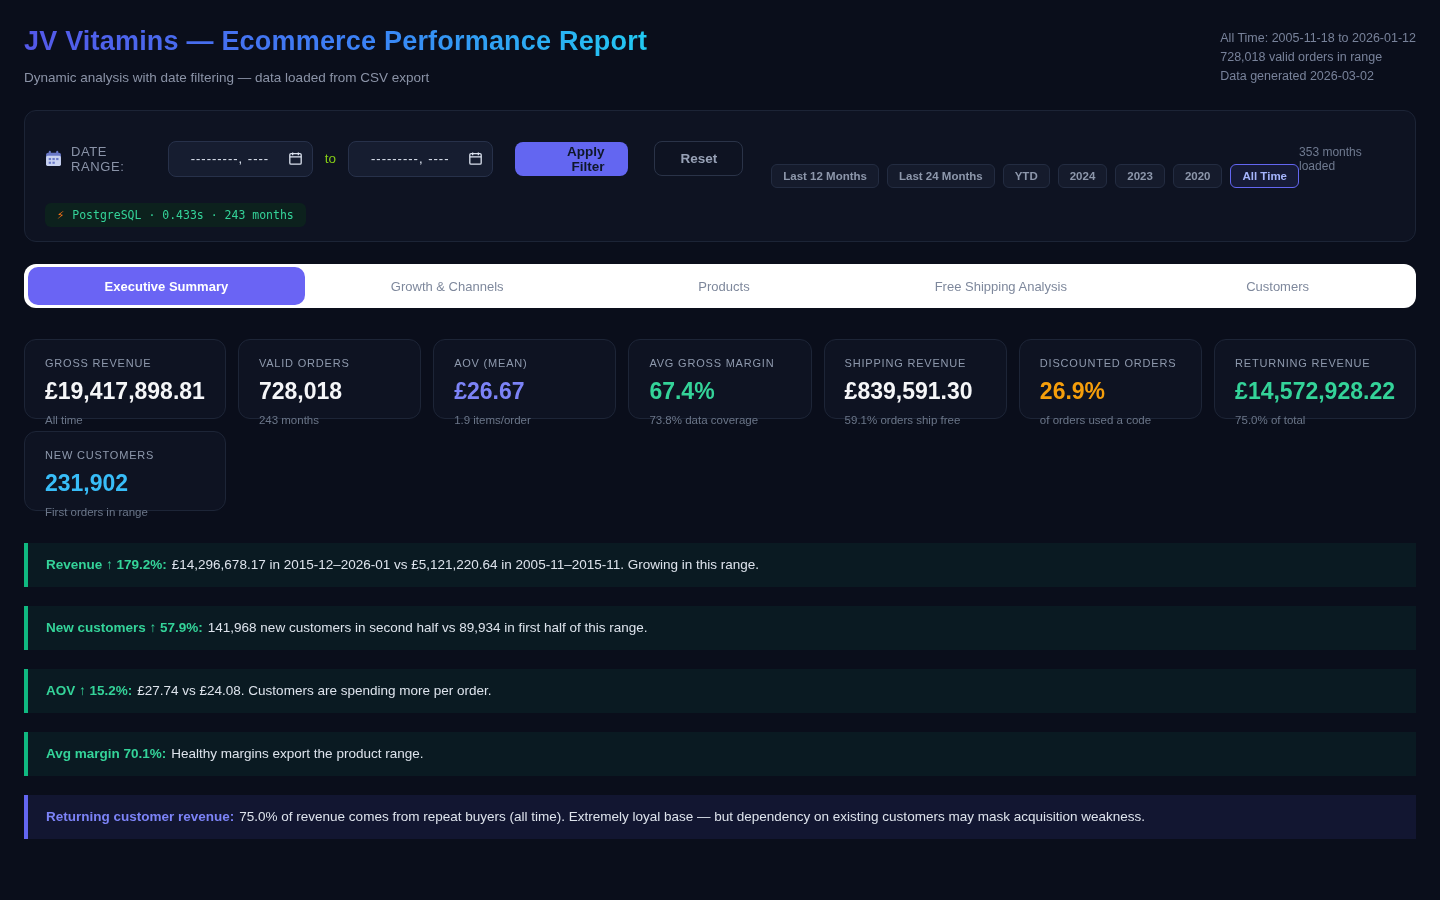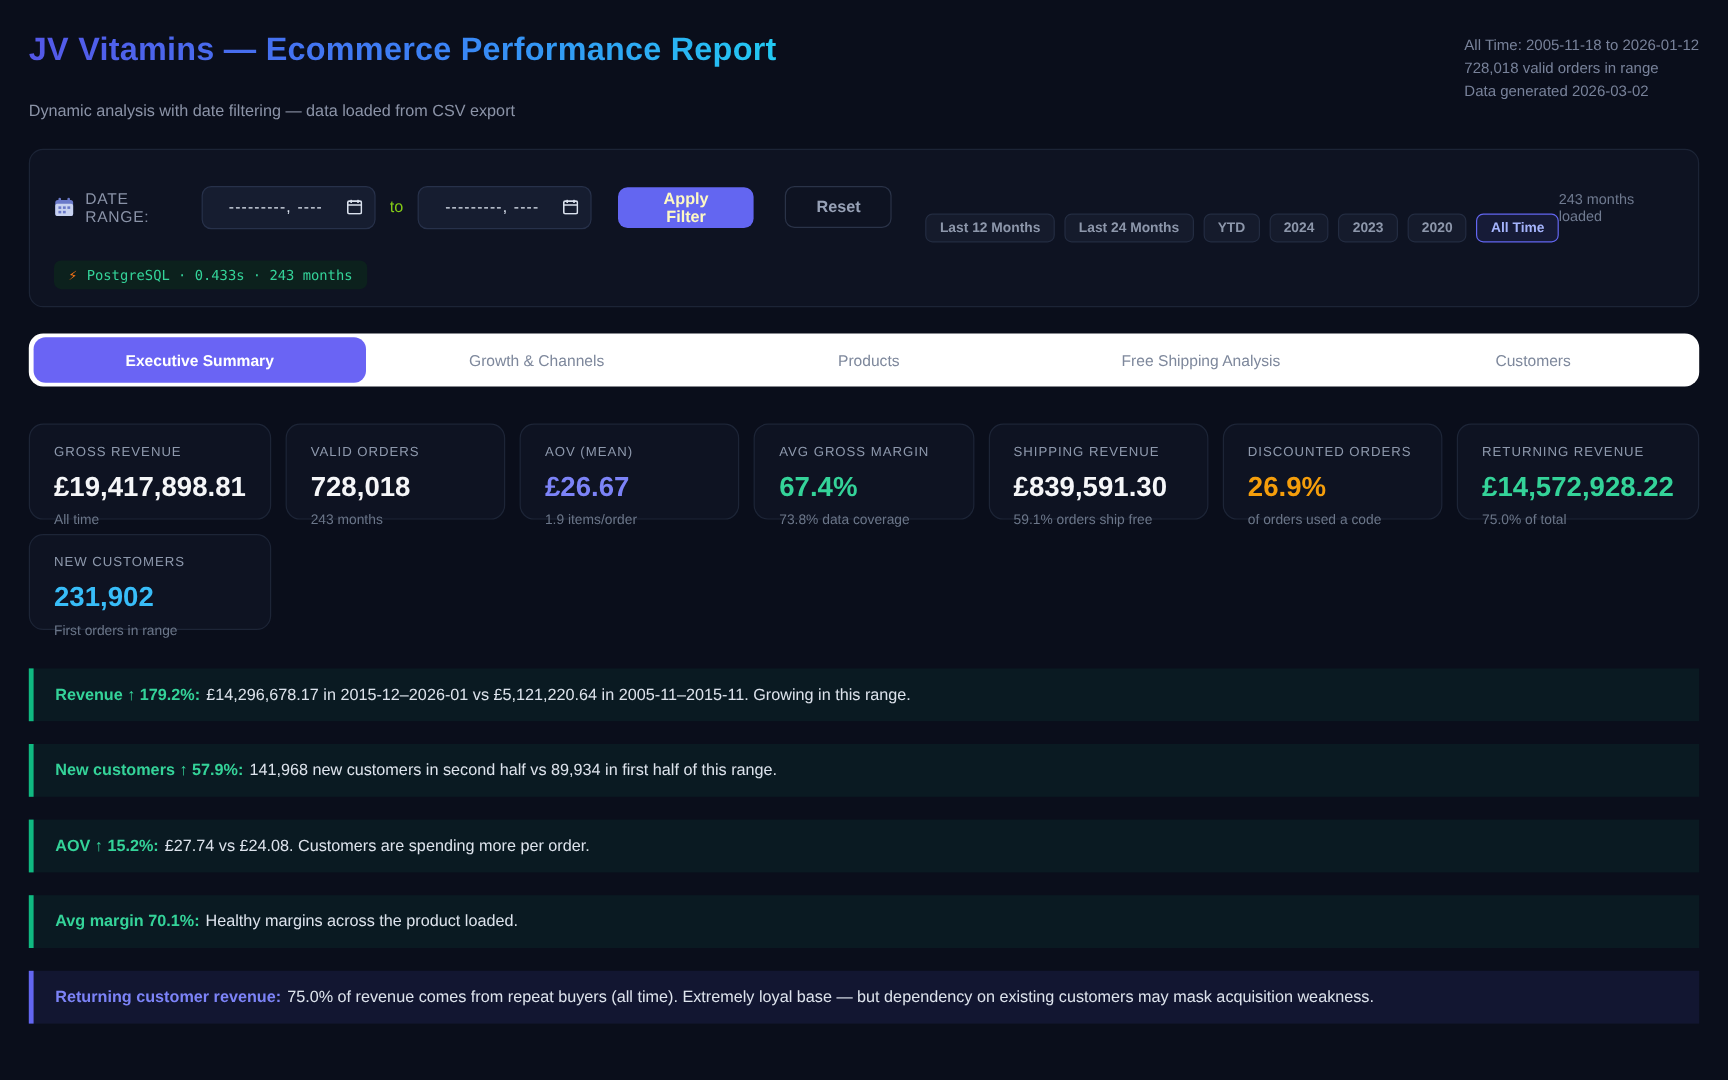--- a/index.html
+++ b/index.html
@@ -11,42 +11,42 @@
   }
   .page { padding:14px 24px 0 24px; }
 
   
   .header { display:flex; justify-content:space-between; align-items:flex-start; margin-top:12px; }
   .title {
     font-size:27px; font-weight:700; letter-spacing:.2px;
     background:linear-gradient(90deg,#5458e8 0%, #3b82f6 55%, #22c9f2 100%);
     -webkit-background-clip:text; background-clip:text; color:transparent;
   }
-  .subtitle { margin-top:28px; font-size:13.5px; color:#8b93a7; }
+  .subtitle { margin-top:13px; font-size:13.5px; color:#8b93a7; }
   .header-meta { font-size:12.5px; color:#78829a; line-height:19px; margin-top:3px; }
 
   
   .filter-panel {
     margin-top:24px; background:#0e1322; border:1px solid #1c2436;
     border-radius:12px; padding:18px 20px 14px 20px;
   }
   .filter-row { display:flex; align-items:center; }
   .cal-icon { width:17px; height:17px; margin-right:9px; flex:0 0 auto; }
   .filter-label { font-size:13px; color:#8a93a8; letter-spacing:.6px; margin-right:14px; }
   .date-input {
     width:160px; height:36px; background:#161d30; border:1px solid #27314a; border-radius:8px;
     display:flex; align-items:center; justify-content:space-between; padding:0 10px 0 22px;
     color:#dde4f0; font-size:13px; cursor:pointer;
   }
   .date-input .dashes { letter-spacing:1px; }
   .date-input svg { width:13px; height:13px; }
   .to-label { margin:0 12px; color:#84cc16; font-size:13.5px; }
   .btn-apply {
-    margin-left:22px; background:#6366f1; color:#fef9c3; border:none; border-radius:8px;
-    font-family:inherit; font-size:13.5px; font-weight:700; padding:2px 24px; cursor:pointer;
+    margin-left:22px; background:#6366f1; color:#0f172a; border:none; border-radius:8px;
+    font-family:inherit; font-size:13.5px; font-weight:700; padding:2px 24px; cursor:pointer;text-align:right;
   }
   .btn-reset {
     margin-left:26px; background:transparent; color:#97a1b6; border:1px solid #2a3348; border-radius:8px;
     font-family:inherit; font-size:13.5px; font-weight:700; padding:9px 25px; cursor:pointer;
   }
   .chips { display:flex; align-items:center; gap:8px; margin-left:28px;margin-top:35px; }
   .chip {
     background:#151b2c; border:1px solid #232c41; color:#8d97ab; border-radius:6px;
     font-family:inherit; font-size:11.5px; font-weight:700; padding:5px 11px; cursor:pointer; white-space:nowrap;
   }
@@ -156,21 +156,21 @@
       <div class="chips">
         <button class="chip">Last 12 Months</button>
         <button class="chip">Last 24 Months</button>
         <button class="chip">YTD</button>
         <button class="chip">2024</button>
         <button class="chip">2023</button>
         <button class="chip">2020</button>
         <button class="chip active">All Time</button>
       </div>
 
-      <span class="months-loaded">243 months loaded</span>
+      <span class="months-loaded">353 months loaded</span>
     </div>
 
     <div class="db-badge-row">
       <span class="db-badge">
         <span class="bolt">⚡</span>
         <span>PostgreSQL · 0.433s · 243 months</span>
       </span>
     </div>
   </div>
 
@@ -229,20 +229,20 @@
     <div class="insight">
       <span><span class="lbl">Revenue ↑ 179.2%:</span><span>£14,296,678.17 in 2015-12–2026-01 vs £5,121,220.64 in 2005-11–2015-11. Growing in this range.</span></span>
     </div>
     <div class="insight">
       <span><span class="lbl">New customers ↑ 57.9%:</span><span>141,968 new customers in second half vs 89,934 in first half of this range.</span></span>
     </div>
     <div class="insight">
       <span><span class="lbl">AOV ↑ 15.2%:</span><span>£27.74 vs £24.08. Customers are spending more per order.</span></span>
     </div>
     <div class="insight">
-      <span><span class="lbl">Avg margin 70.1%:</span><span>Healthy margins across the product loaded.</span></span>
+      <span><span class="lbl">Avg margin 70.1%:</span><span>Healthy margins export the product range.</span></span>
     </div>
     <div class="insight purple">
       <span><span class="lbl">Returning customer revenue:</span><span>75.0% of revenue comes from repeat buyers (all time). Extremely loyal base — but dependency on existing customers may mask acquisition weakness.</span></span>
     </div>
   </div>
 
 </div>
 
 </body></html>

